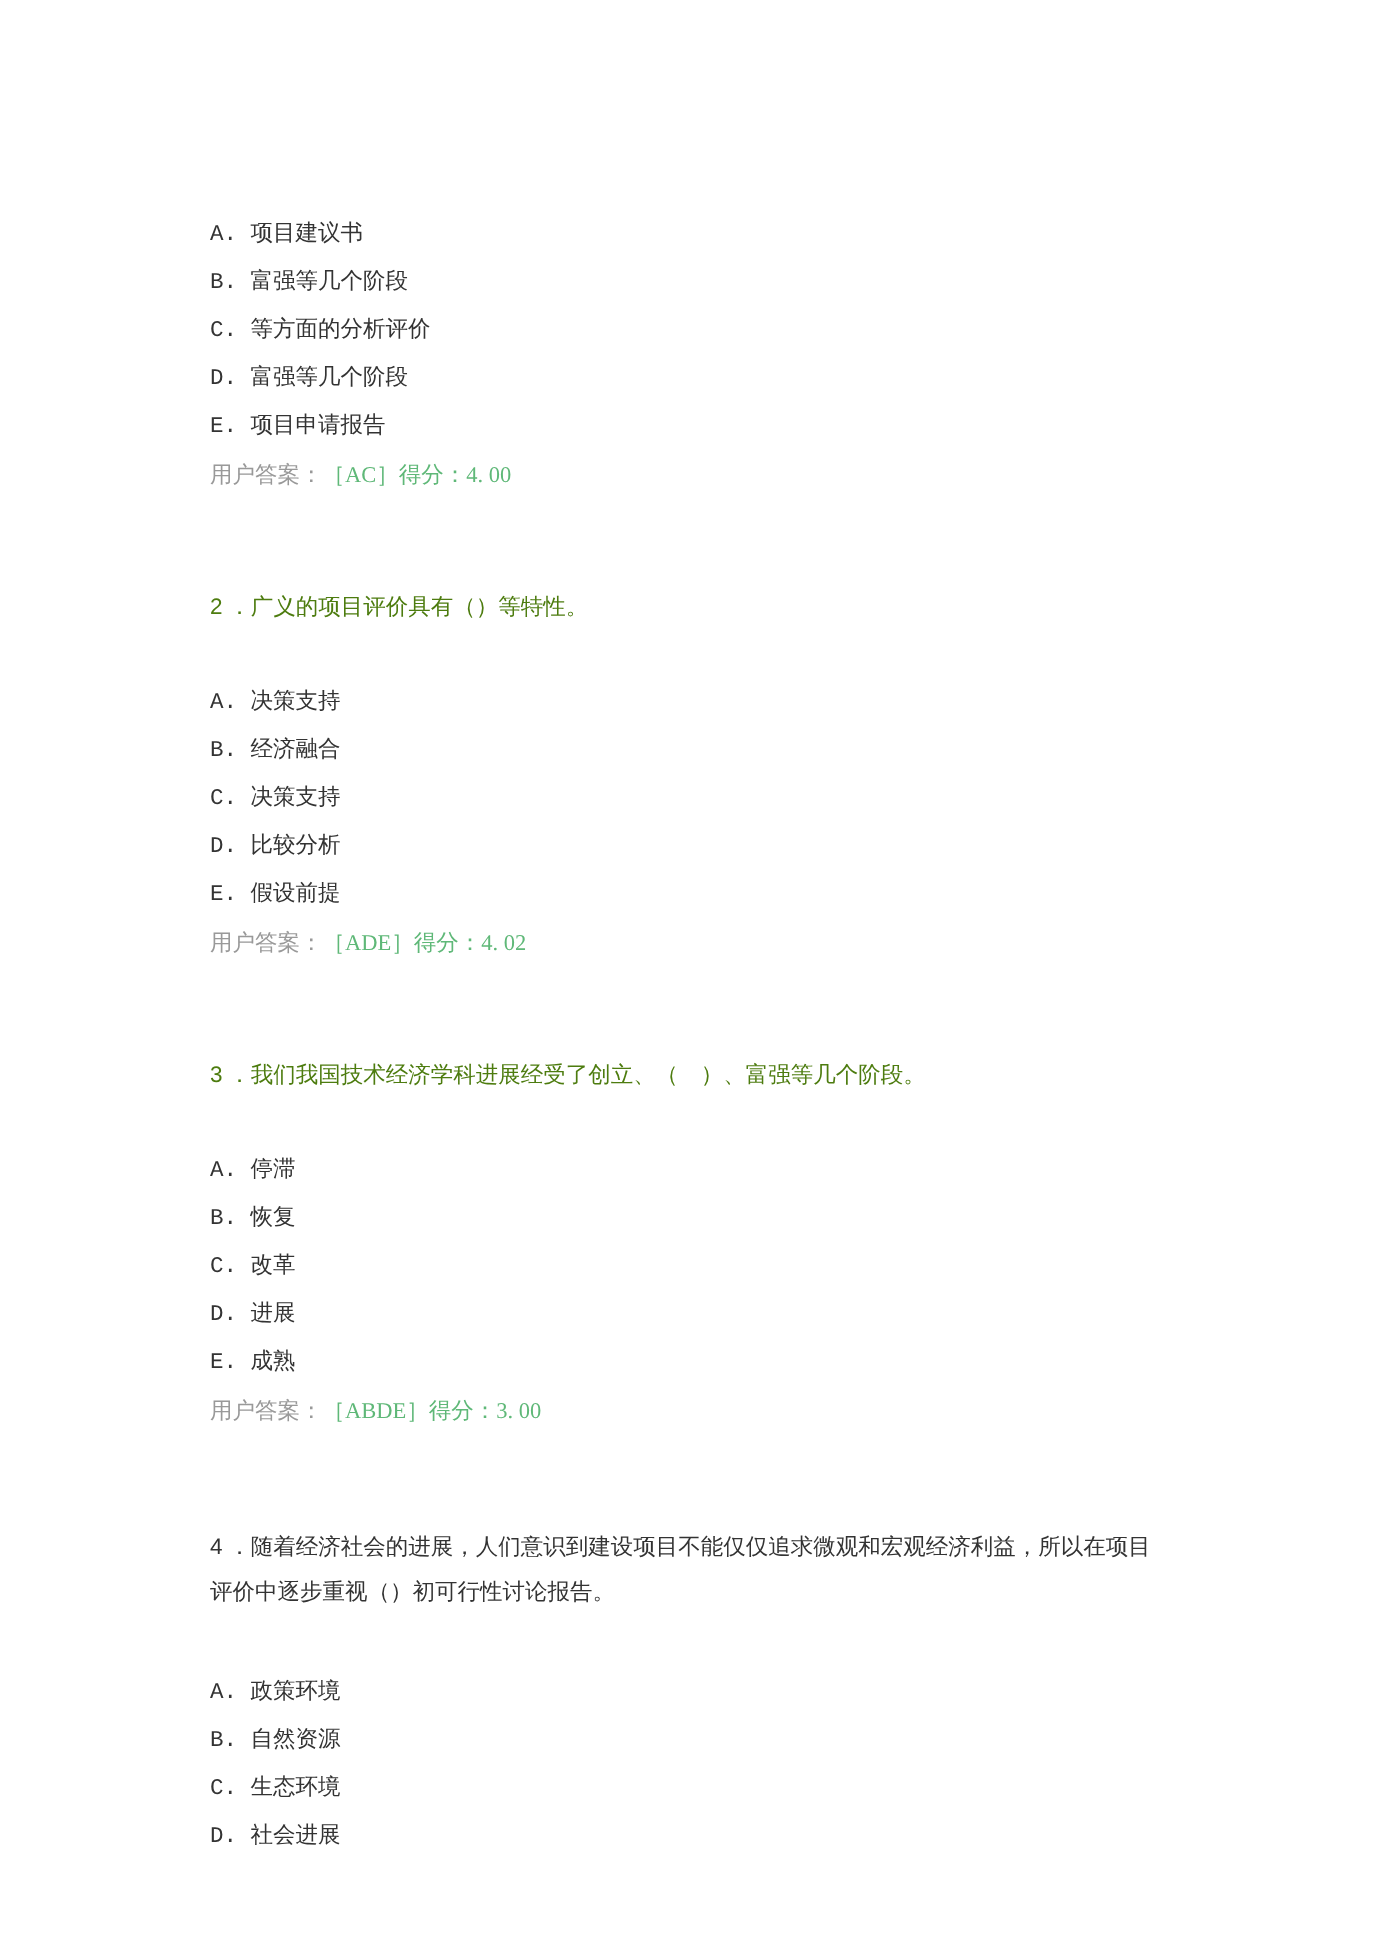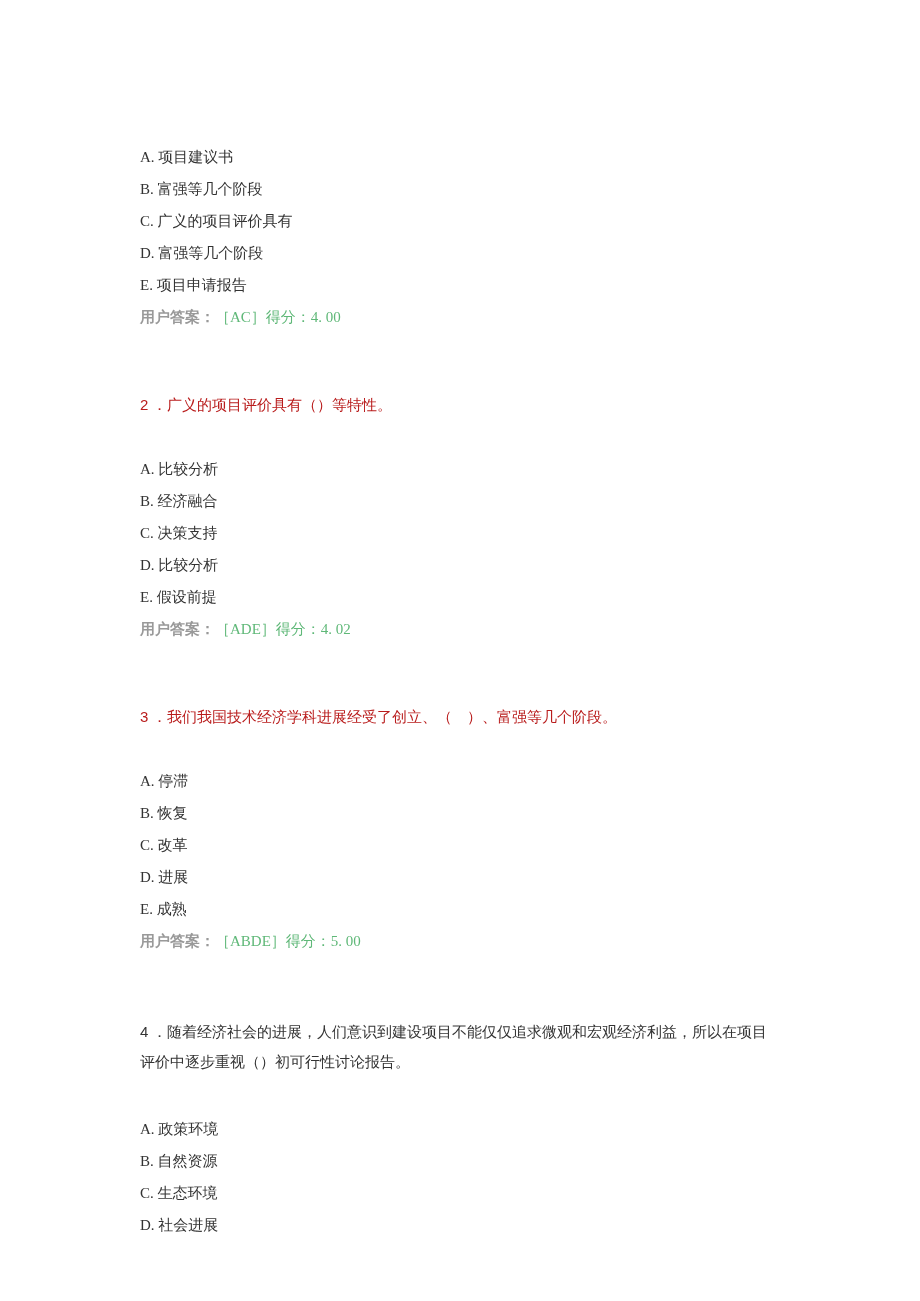--- a/index.html
+++ b/index.html
@@ -12,83 +12,83 @@
       font-family: "SimSun", "宋体", serif;
       font-size: 15px;
       color: #333333;
       line-height: 1.6;
       width: 920px;
       padding: 145px 140px 100px 140px;
     }
     .option {
       margin-bottom: 8px;
       color: #333333;
+      font-family: Liberation Mono, monospace;
     }
     .answer-line {
       color: #5fb878;
       margin-bottom: 8px;
     }
     .answer-line .prefix {
       color: #999999;
-      font-weight: bold;
     }
     .question-gap {
       height: 56px;
     }
     .question-stem {
       margin-bottom: 40px;
-      color: #b91c1c;
+      color: #4d7c0f;
     }
     .question-stem2 {
       margin-bottom: 40px;
       color: #333333;
       line-height: 2;
     }
     .num {
       font-family: Arial, sans-serif;
     }
   </style>
 </head>
 <body>
 
 <div class="option">A. 项目建议书</div>
 <div class="option">B. 富强等几个阶段</div>
-<div class="option">C. 广义的项目评价具有</div>
+<div class="option">C. 等方面的分析评价</div>
 <div class="option">D. 富强等几个阶段</div>
 <div class="option">E. 项目申请报告</div>
 <div class="answer-line">
   <span class="prefix">用户答案：</span><span>［AC］得分：4. 00</span>
 </div>
 
 <div class="question-gap"></div>
 
 <div class="question-stem">
   <span class="num">2</span>&nbsp;<span>．广义的项目评价具有（）等特性。</span>
 </div>
-<div class="option">A. 比较分析</div>
+<div class="option">A. 决策支持</div>
 <div class="option">B. 经济融合</div>
 <div class="option">C. 决策支持</div>
 <div class="option">D. 比较分析</div>
 <div class="option">E. 假设前提</div>
 <div class="answer-line">
   <span class="prefix">用户答案：</span><span>［ADE］得分：4. 02</span>
 </div>
 
 <div class="question-gap"></div>
 
 <div class="question-stem">
   <span class="num">3</span>&nbsp;<span>．我们我国技术经济学科进展经受了创立、（　）、富强等几个阶段。</span>
 </div>
 <div class="option">A. 停滞</div>
 <div class="option">B. 恢复</div>
 <div class="option">C. 改革</div>
 <div class="option">D. 进展</div>
 <div class="option">E. 成熟</div>
 <div class="answer-line">
-  <span class="prefix">用户答案：</span><span>［ABDE］得分：5. 00</span>
+  <span class="prefix">用户答案：</span><span>［ABDE］得分：3. 00</span>
 </div>
 
 <div class="question-gap"></div>
 
 <div class="question-stem2">
   <span class="num">4</span>&nbsp;<span>．随着经济社会的进展，人们意识到建设项目不能仅仅追求微观和宏观经济利益，所以在项目评价中逐步重视（）初可行性讨论报告。</span>
 </div>
 <div class="option">A. 政策环境</div>
 <div class="option">B. 自然资源</div>
 <div class="option">C. 生态环境</div>

